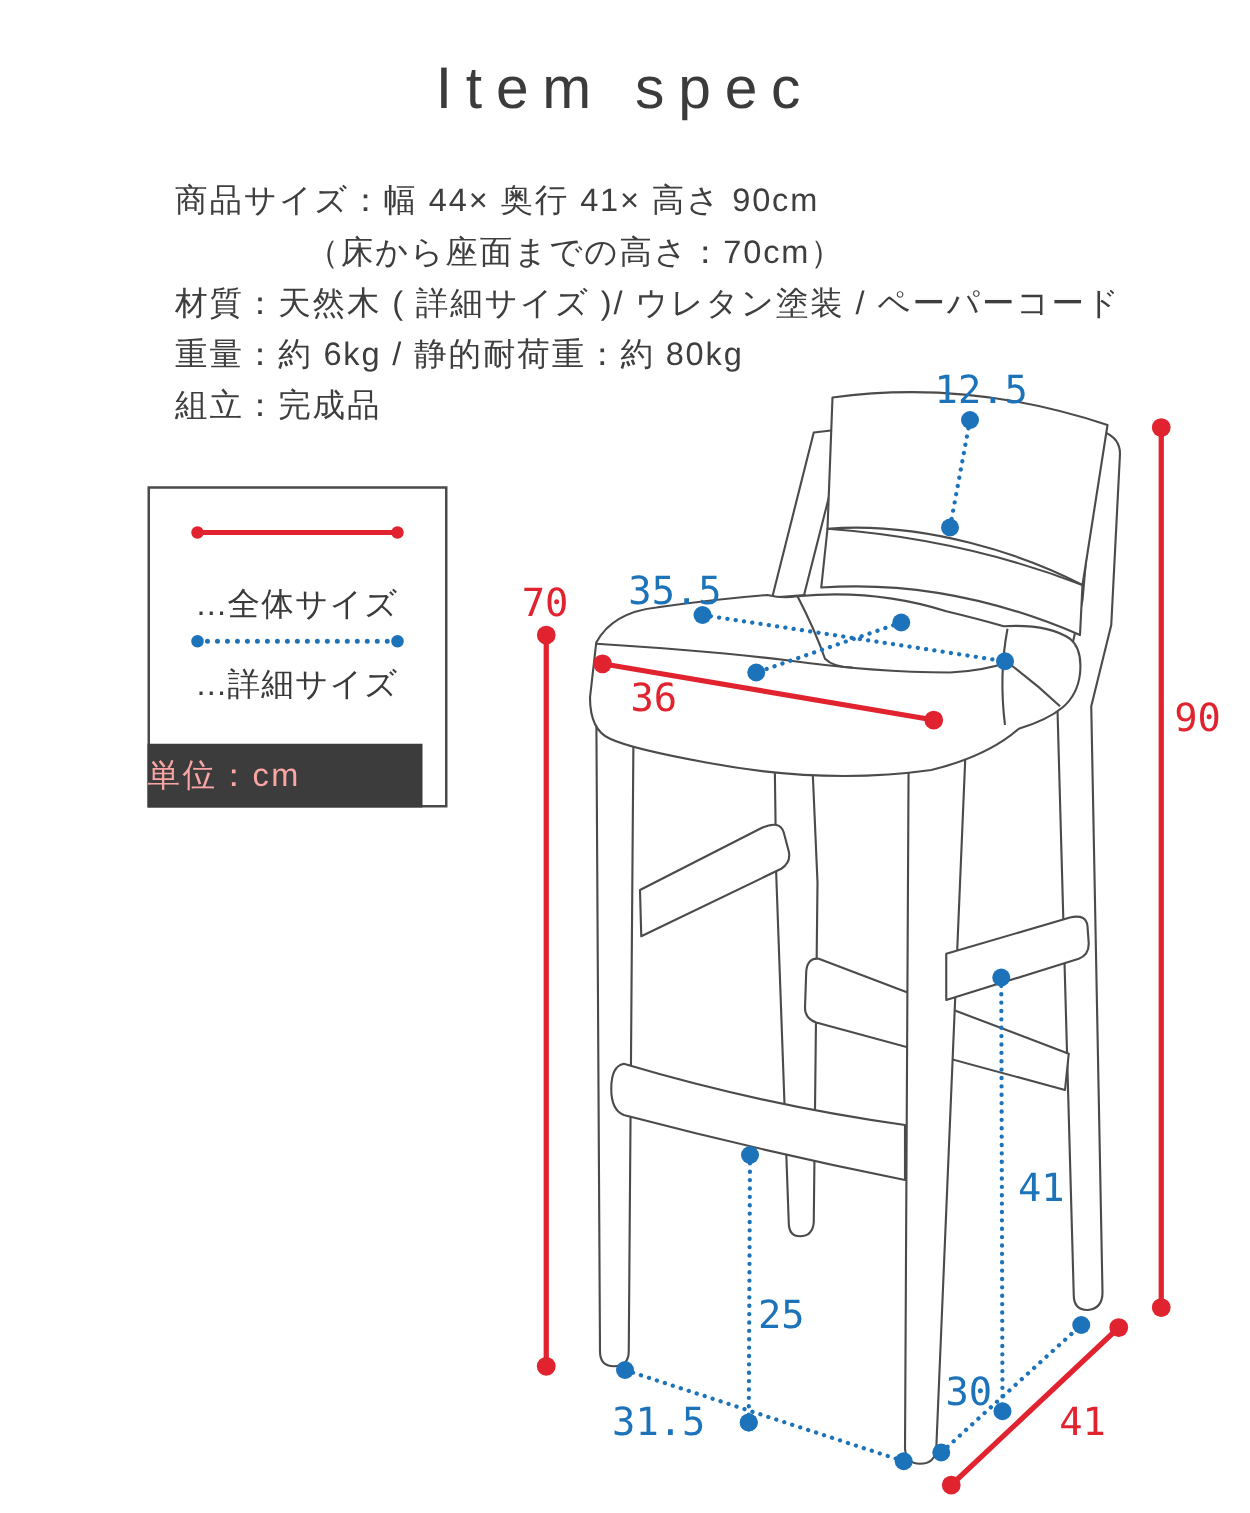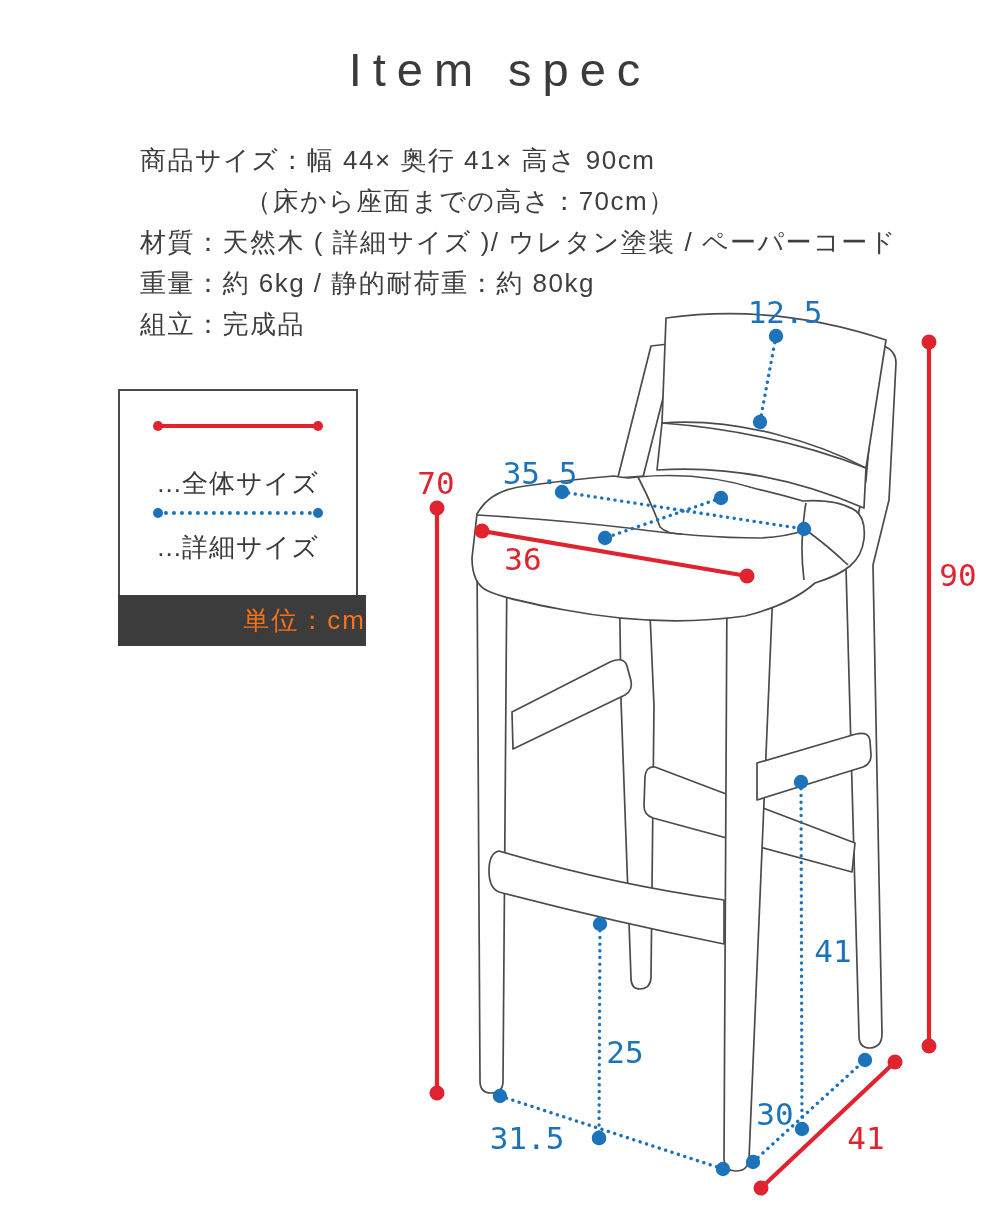--- a/index.html
+++ b/index.html
@@ -37,22 +37,22 @@
   .legend-dot.right{right:-3px;}
   .overall .legend-dot{background:var(--red);}
   .detail .legend-dot{background:var(--blue);}
   .legend-label{
     position:absolute;left:0;width:100%;text-align:center;
     font-size:26px;letter-spacing:1px;color:#3a3a3a;white-space:nowrap;
   }
   .legend-label.overall-label{top:52px;margin-top:23px;}
   .legend-label.detail-label{top:139px;text-align:center;}
   .legend-footer{
-    position:absolute;left:-2px;bottom:-2px;width:248px;height:51px;
-    background:var(--footer);color:#f97316;text-align:right;
+    position:absolute;left:-2px;bottom:-2px;width:220px;height:51px;
+    background:var(--footer);color:#fca5a5;text-align:left;
     font-size:26px;line-height:51px;letter-spacing:2px;
   }
   svg.scene{position:absolute;left:0;top:0;}
 </style>
 </head>
 <body>
 
 <div class="page-title">Item spec</div>
 
 <div class="specs">

